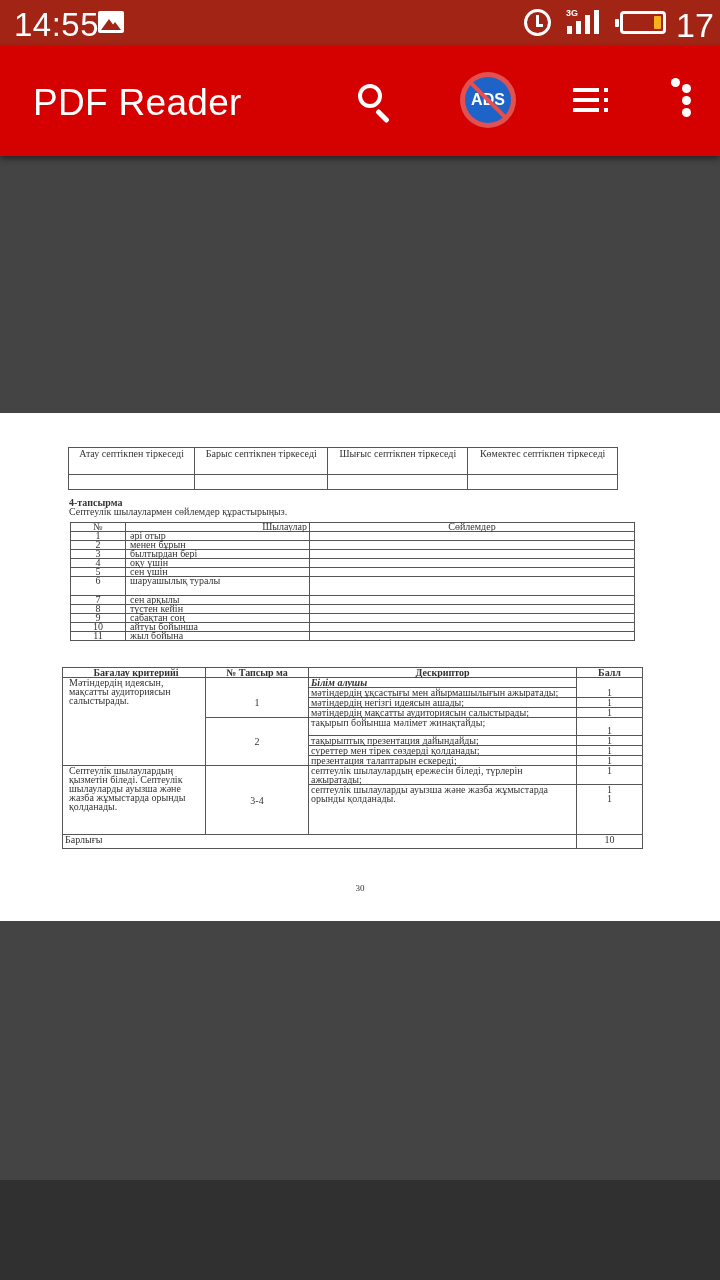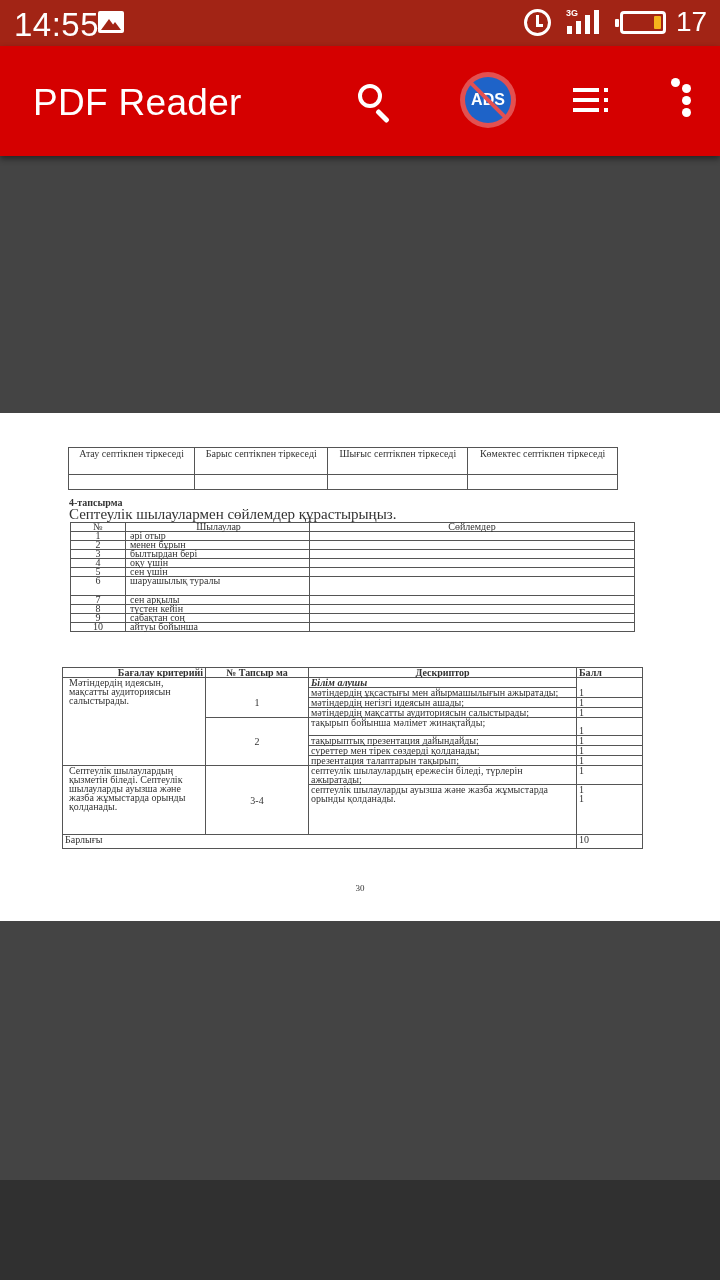--- a/index.html
+++ b/index.html
@@ -12,21 +12,21 @@
   .status-img-icon::before { content: ""; position: absolute; left: 3px; bottom: 3px; width: 0; height: 0; border-left: 8px solid transparent; border-right: 8px solid transparent; border-bottom: 11px solid #a22415; }
   .status-img-icon::after { content: ""; position: absolute; left: 11px; bottom: 3px; width: 0; height: 0; border-left: 6px solid transparent; border-right: 6px solid transparent; border-bottom: 8px solid #a22415; }
   .status-alarm { position: absolute; left: 524px; top: 9px; width: 27px; height: 27px; border: 3px solid #fff; border-radius: 50%; }
   .status-alarm::after { content: ""; position: absolute; left: 9px; top: 3px; width: 4px; height: 9px; border-left: 3px solid #fff; border-bottom: 3px solid #fff; }
   .status-signal { position: absolute; left: 566px; top: 8px; width: 38px; height: 28px; }
   .status-signal .net { position: absolute; left: 0; top: 0; font-size: 9px; font-weight: bold; }
   .status-signal .bar { position: absolute; bottom: 2px; width: 5px; background: #fff; }
   .status-battery { position: absolute; left: 620px; top: 11px; width: 46px; height: 23px; border: 3px solid #fff; border-radius: 4px; }
   .status-battery::before { content: ""; position: absolute; left: -8px; top: 5px; width: 4px; height: 8px; background: #fff; border-radius: 1px; }
   .status-battery .fill { position: absolute; right: 2px; top: 2px; bottom: 2px; background: #f5b21c; border-radius: 1px; }
-  .status-level { position: absolute; left: 676px; top: 6px; font-size: 28px; }
+  .status-level { position: absolute; left: 676px; top: 6px; font-size: 34px; }
 
   .app-bar { position: absolute; left: 0; top: 46px; width: 720px; height: 110px; background: #d50000; box-shadow: 0 3px 6px rgba(0,0,0,0.45); z-index: 2; }
   .app-title { position: absolute; left: 33px; top: 36px; color: #fff; font-size: 37px; font-weight: normal; letter-spacing: 0.3px; }
   .search-btn { position: absolute; left: 350px; top: 30px; width: 50px; height: 50px; }
   .search-btn .lens { position: absolute; left: 8px; top: 8px; width: 24px; height: 24px; border: 4px solid #fff; border-radius: 50%; }
   .search-btn .handle { position: absolute; left: 30px; top: 32px; width: 5px; height: 16px; background: #fff; transform: rotate(-45deg); border-radius: 2px; }
   .ads-btn { position: absolute; left: 460px; top: 26px; width: 56px; height: 56px; border-radius: 50%; background: #e35050; }
   .ads-btn .inner { position: absolute; left: 5px; top: 5px; width: 46px; height: 46px; border-radius: 50%; background: #1e63c8; color: #fff; font-weight: bold; font-size: 16px; text-align: center; line-height: 46px; overflow: hidden; }
   .ads-btn .slash { position: absolute; left: 26px; top: 2px; width: 4px; height: 52px; background: #e35050; transform: rotate(-45deg); }
   .list-btn { position: absolute; left: 568px; top: 38px; width: 46px; height: 32px; }
@@ -39,34 +39,34 @@
   .pdf-page { position: absolute; left: 0; top: 257px; width: 720px; height: 508px; background: #ffffff; font-family: "Liberation Serif", serif; color: #333; }
 
   table { border-collapse: collapse; position: absolute; }
   td, th { border: 1px solid #555; font-weight: normal; font-size: 10px; line-height: 9px; padding: 0 2px; vertical-align: top; }
 
   .t1 { left: 68px; top: 34px; width: 550px; }
   .t1 th { text-align: center; height: 27px; padding-top: 1px; font-size: 10px; margin-top: 8px; }
   .t1 td { height: 15px; }
 
   .task-title { position: absolute; left: 69px; top: 84px; font-size: 10px; font-weight: bold; }
-  .task-desc { position: absolute; left: 69px; top: 93px; font-size: 15px; }
+  .task-desc { position: absolute; left: 69px; top: 93px; font-size: 10px; }
 
   .t2 { left: 70px; top: 109px; width: 565px; }
   .t2 td, .t2 th { height: 9px; font-size: 10px; line-height: 8px; }
   .t2 .num { width: 55px; text-align: center; }
   .t2 .phr { width: 184px; padding-left: 4px; }
   .t2 tr.tall td { height: 19px; }
 
   .t3 { left: 62px; top: 254px; width: 581px; }
   .t3 td, .t3 th { font-size: 10px; line-height: 9px; }
   .t3 .h { font-weight: bold; }
   .t3 .c1 { width: 143px; padding-left: 6px; }
   .t3 .c2 { width: 103px; text-align: center; font-family: Liberation Serif, serif; }
-  .t3 .c4 { width: 66px; text-align: left; }
+  .t3 .c4 { width: 66px; text-align: center; }
   .t3 .mid { vertical-align: middle; }
   .t3 .italic { font-style: italic; font-weight: bold; }
 
   .page-number { position: absolute; left: 0; width: 720px; top: 470px; text-align: center; font-size: 9px; }
 
   .nav-bar { position: absolute; left: 0; top: 1180px; width: 720px; height: 100px; background: #303030; }
 </style>
 </head>
 <body>
 
@@ -134,21 +134,21 @@
     </tbody>
       </table>
 
     <div class="task-title">4-тапсырма</div>
     <div class="task-desc">Септеулік шылаулармен сөйлемдер құрастырыңыз.</div>
 
     <table class="t2">
       <tbody>
           <tr>
         <th class="num">№</th>
-        <th class="phr" style="text-align:center">Шылаулар</th>
+        <th class="phr" style="text-align:right">Шылаулар</th>
         <th>Сөйлемдер</th>
       </tr>
       <tr>
             <td class="num">1</td>
             <td class="phr">әрі отыр</td>
             <td></td>
           </tr>
       <tr>
             <td class="num">2</td>
             <td class="phr">менен бұрын</td>
@@ -187,27 +187,32 @@
       <tr>
             <td class="num">9</td>
             <td class="phr">сабақтан соң</td>
             <td></td>
           </tr>
       <tr>
             <td class="num">10</td>
             <td class="phr">айтуы бойынша</td>
             <td></td>
           </tr>
+      <tr>
+            <td class="num">11</td>
+            <td class="phr">жыл бойына</td>
+            <td></td>
+          </tr>
     </tbody>
       </table>
 
     <table class="t3">
       <tbody>
           <tr>
-        <th class="c1 h" style="text-align:right">Бағалау критерийі</th>
+        <th class="c1 h" style="text-align:center">Бағалау критерийі</th>
         <th class="c2 h">№ Тапсыр ма</th>
         <th class="h" style="text-align:center">Дескриптор</th>
         <th class="c4 h">Балл</th>
       </tr>
       <tr>
         <td class="c1" rowspan="8">Мәтіндердің идеясын, мақсатты аудиториясын салыстырады.</td>
         <td class="c2" rowspan="1" style="border-bottom:none"></td>
         <td class="italic">Білім алушы</td>
         <td class="c4" style="border-bottom:none"></td>
       </tr>
@@ -231,21 +236,21 @@
       </tr>
       <tr>
         <td>тақырыптық презентация дайындайды;</td>
         <td class="c4">1</td>
       </tr>
       <tr>
         <td>суреттер мен тірек сөздерді қолданады;</td>
         <td class="c4">1</td>
       </tr>
       <tr>
-        <td>презентация талаптарын тақырып;</td>
+        <td>презентация талаптарын ескереді;</td>
         <td class="c4">1</td>
       </tr>
       <tr>
         <td class="c1" rowspan="2">Септеулік шылаулардың қызметін біледі. Септеулік шылауларды ауызша және жазба жұмыстарда орынды қолданады.</td>
         <td class="c2 mid" rowspan="2">3-4</td>
         <td>септеулік шылаулардың ережесін біледі, түрлерін ажыратады;</td>
         <td class="c4">1</td>
       </tr>
       <tr>
         <td style="height:50px">септеулік шылауларды ауызша және жазба жұмыстарда орынды қолданады.</td>

